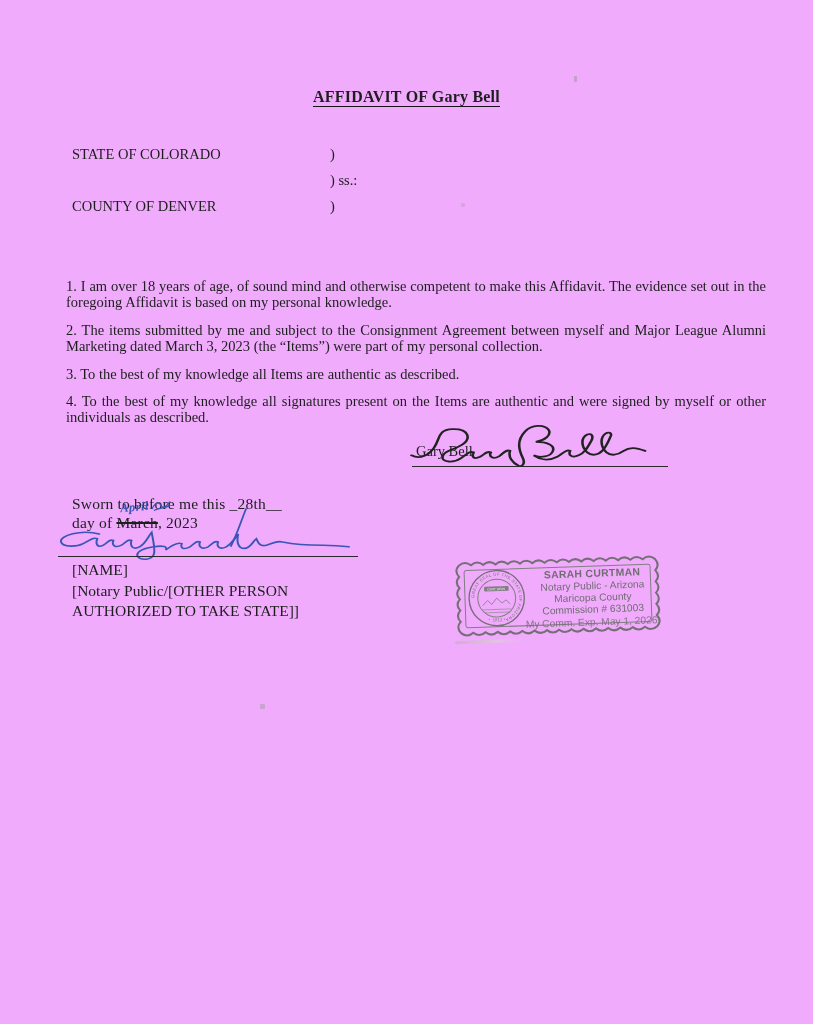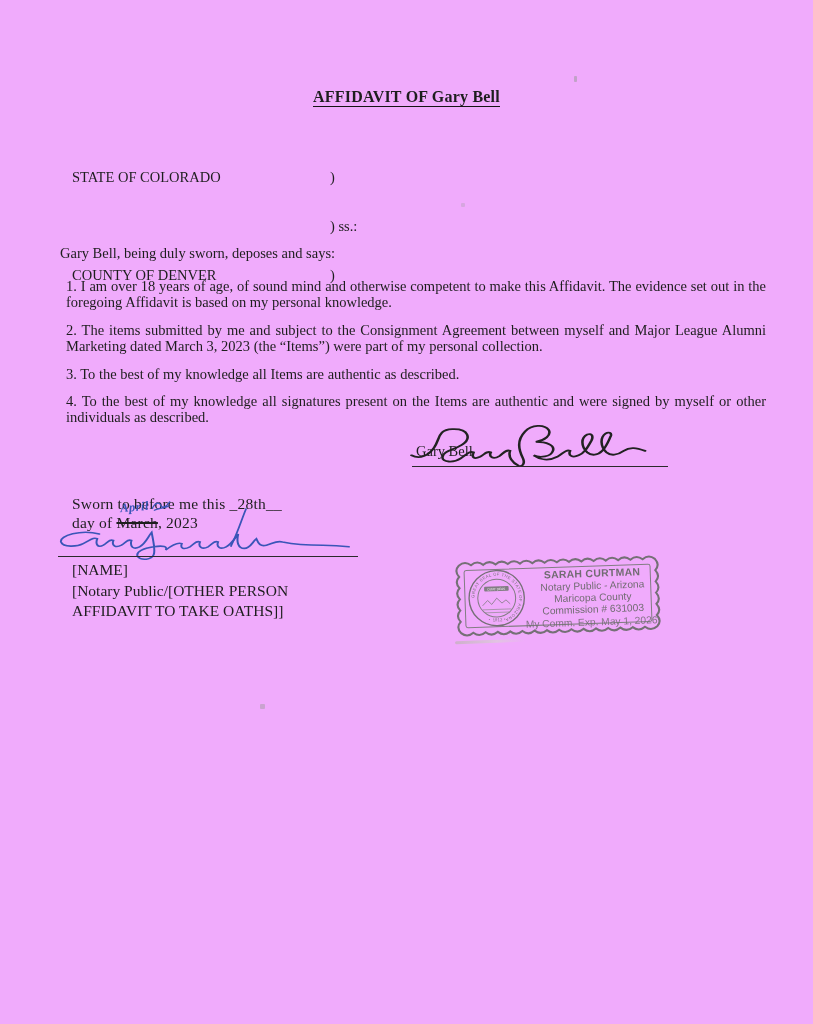--- a/index.html
+++ b/index.html
@@ -19,21 +19,21 @@
     text-align:center;
     font-size:16px; font-weight:bold;
   }
   .doc-title span{
     border-bottom:1.6px solid #141414;
     padding-bottom:1px;
     letter-spacing:0.2px;
   }
   
   .venue{left:72px; top:141px; width:360px; font-size:14.5px;}
-  .venue .vrow{height:26px; line-height:26px; position:relative;margin-top:23px;}
+  .venue .vrow{height:26px; line-height:26px; position:relative;}
   .venue .paren{position:absolute; left:258px; top:0;}
   
   .intro{left:60px; top:245px; width:700px; font-size:14.5px;}
   .para{width:700px; left:60px; font-size:14.5px; line-height:16.2px; text-align:justify; margin:6px;}
   .p1{top:272px;}
   .p2{top:316px;}
   .p3{top:360px;}
   .p4{top:387px;}
   
   .aff-sig{left:405px; top:418px;}
@@ -83,21 +83,20 @@
     </div>
     <div class="vrow">
       <span class="paren">) ss.:</span>
     </div>
     <div class="vrow">
       <span>COUNTY OF DENVER</span>
       <span class="paren">)</span>
     </div>
   </div>
 
-  <div class="abs intro">Gary Bell, being duly sworn, deposes and says:</div>
   <p class="abs para p1">1. I am over 18 years of age, of sound mind and otherwise competent to make this Affidavit. The evidence set out in the foregoing Affidavit is based on my personal knowledge.</p>
   <p class="abs para p2">2. The items submitted by me and subject to the Consignment Agreement between myself and Major League Alumni Marketing dated March 3, 2023 (the “Items”) were part of my personal collection.</p>
   <p class="abs para p3">3. To the best of my knowledge all Items are authentic as described.</p>
   <p class="abs para p4">4. To the best of my knowledge all signatures present on the Items are authentic and were signed by myself or other individuals as described.</p>
 
   <div class="abs aff-sig">
     <svg width="268" height="56" viewBox="0 0 250 75" preserveAspectRatio="none">
       <path d="M6,50 C14,56 22,50 27,40 C33,28 30,16 44,15 C60,14 62,28 53,36 C45,43 36,44 35,52 C34,60 46,60 52,54 C58,48 60,44 64,46 C62,52 64,56 70,52 C74,49 76,44 80,46 C78,52 82,56 88,51 C92,47 94,42 98,44 C96,52 100,60 106,64 C110,66 112,60 110,54 C106,42 104,30 112,18 C118,9 130,8 134,16 C137,23 130,30 122,32 C132,32 140,36 138,44 C136,52 126,54 120,50 C126,56 134,58 142,52 C148,47 150,42 154,44 C152,50 156,54 162,50 C168,46 170,40 174,30 C176,24 174,20 170,22 C164,26 164,38 170,46 C174,51 180,50 184,44 C188,38 190,30 192,24 C193,20 190,18 187,21 C182,26 182,38 188,46 C192,51 198,50 204,44 C210,38 216,40 224,44" fill="none" stroke="#222222" stroke-width="2.4" stroke-linecap="round"></path>
     </svg>
   </div>
@@ -121,21 +120,21 @@
   <div class="abs notary-sig">
     <svg width="302" height="36" viewBox="0 0 300 45" preserveAspectRatio="none">
       <path d="M46,10 C28,4 6,12 8,20 C10,27 24,26 30,22 C38,17 40,14 44,16 C42,22 44,28 50,24 C54,21 56,16 60,18 C58,24 62,28 68,24 C72,21 74,16 78,18 C76,26 80,30 86,26 C92,22 94,14 98,8 C100,22 102,30 100,36 C98,42 88,44 84,38 C82,32 90,28 100,26 C110,24 114,26 112,30 C118,24 124,20 128,22 C126,28 130,30 136,26 C140,23 142,18 146,20 C144,26 148,30 154,26 C158,23 160,18 164,20 C162,26 166,30 172,26 C178,22 180,16 184,10 C182,20 184,28 190,28 C196,28 198,20 202,16 C204,22 206,26 212,24 C218,22 222,18 228,20 C236,22 250,24 268,24 C280,24 288,25 294,26" fill="none" stroke="#3a55b8" stroke-width="2" stroke-linecap="round"></path>
     </svg>
   </div>
   <div class="abs sig-line-black2"></div>
 
   <div class="abs name-block">
     <div>[NAME]</div>
     <div>[Notary Public/[OTHER PERSON</div>
-    <div>AFFIDAVIT TO TAKE OATHS]]</div>
+    <div>AUTHORIZED TO TAKE STATE]]</div>
   </div>
 
   <div class="abs stamp">
     <svg width="214" height="92" viewBox="0 0 208 90">
 
       <path d="M8,12 q6,-5 12,0 q6,-5 12,0 q6,-5 12,0 q6,-5 12,0 q6,-5 12,0 q6,-5 12,0 q6,-5 12,0 q6,-5 12,0 q6,-5 12,0 q6,-5 12,0 q6,-5 12,0 q6,-5 12,0 q6,-5 12,0 q6,-5 12,0 q6,-5 12,0 q6,-5 12,0
                q5,6 0,11 q5,6 0,11 q5,6 0,11 q5,6 0,11 q5,6 0,11 q5,6 0,11
                q-6,5 -12,0 q-6,5 -12,0 q-6,5 -12,0 q-6,5 -12,0 q-6,5 -12,0 q-6,5 -12,0 q-6,5 -12,0 q-6,5 -12,0 q-6,5 -12,0 q-6,5 -12,0 q-6,5 -12,0 q-6,5 -12,0 q-6,5 -12,0 q-6,5 -12,0 q-6,5 -12,0 q-6,5 -12,0
                q-5,-6 0,-11 q-5,-6 0,-11 q-5,-6 0,-11 q-5,-6 0,-11 q-5,-6 0,-11 q-5,-6 0,-11 Z" fill="none" stroke="#6b6b6b" stroke-width="2"></path>
 

